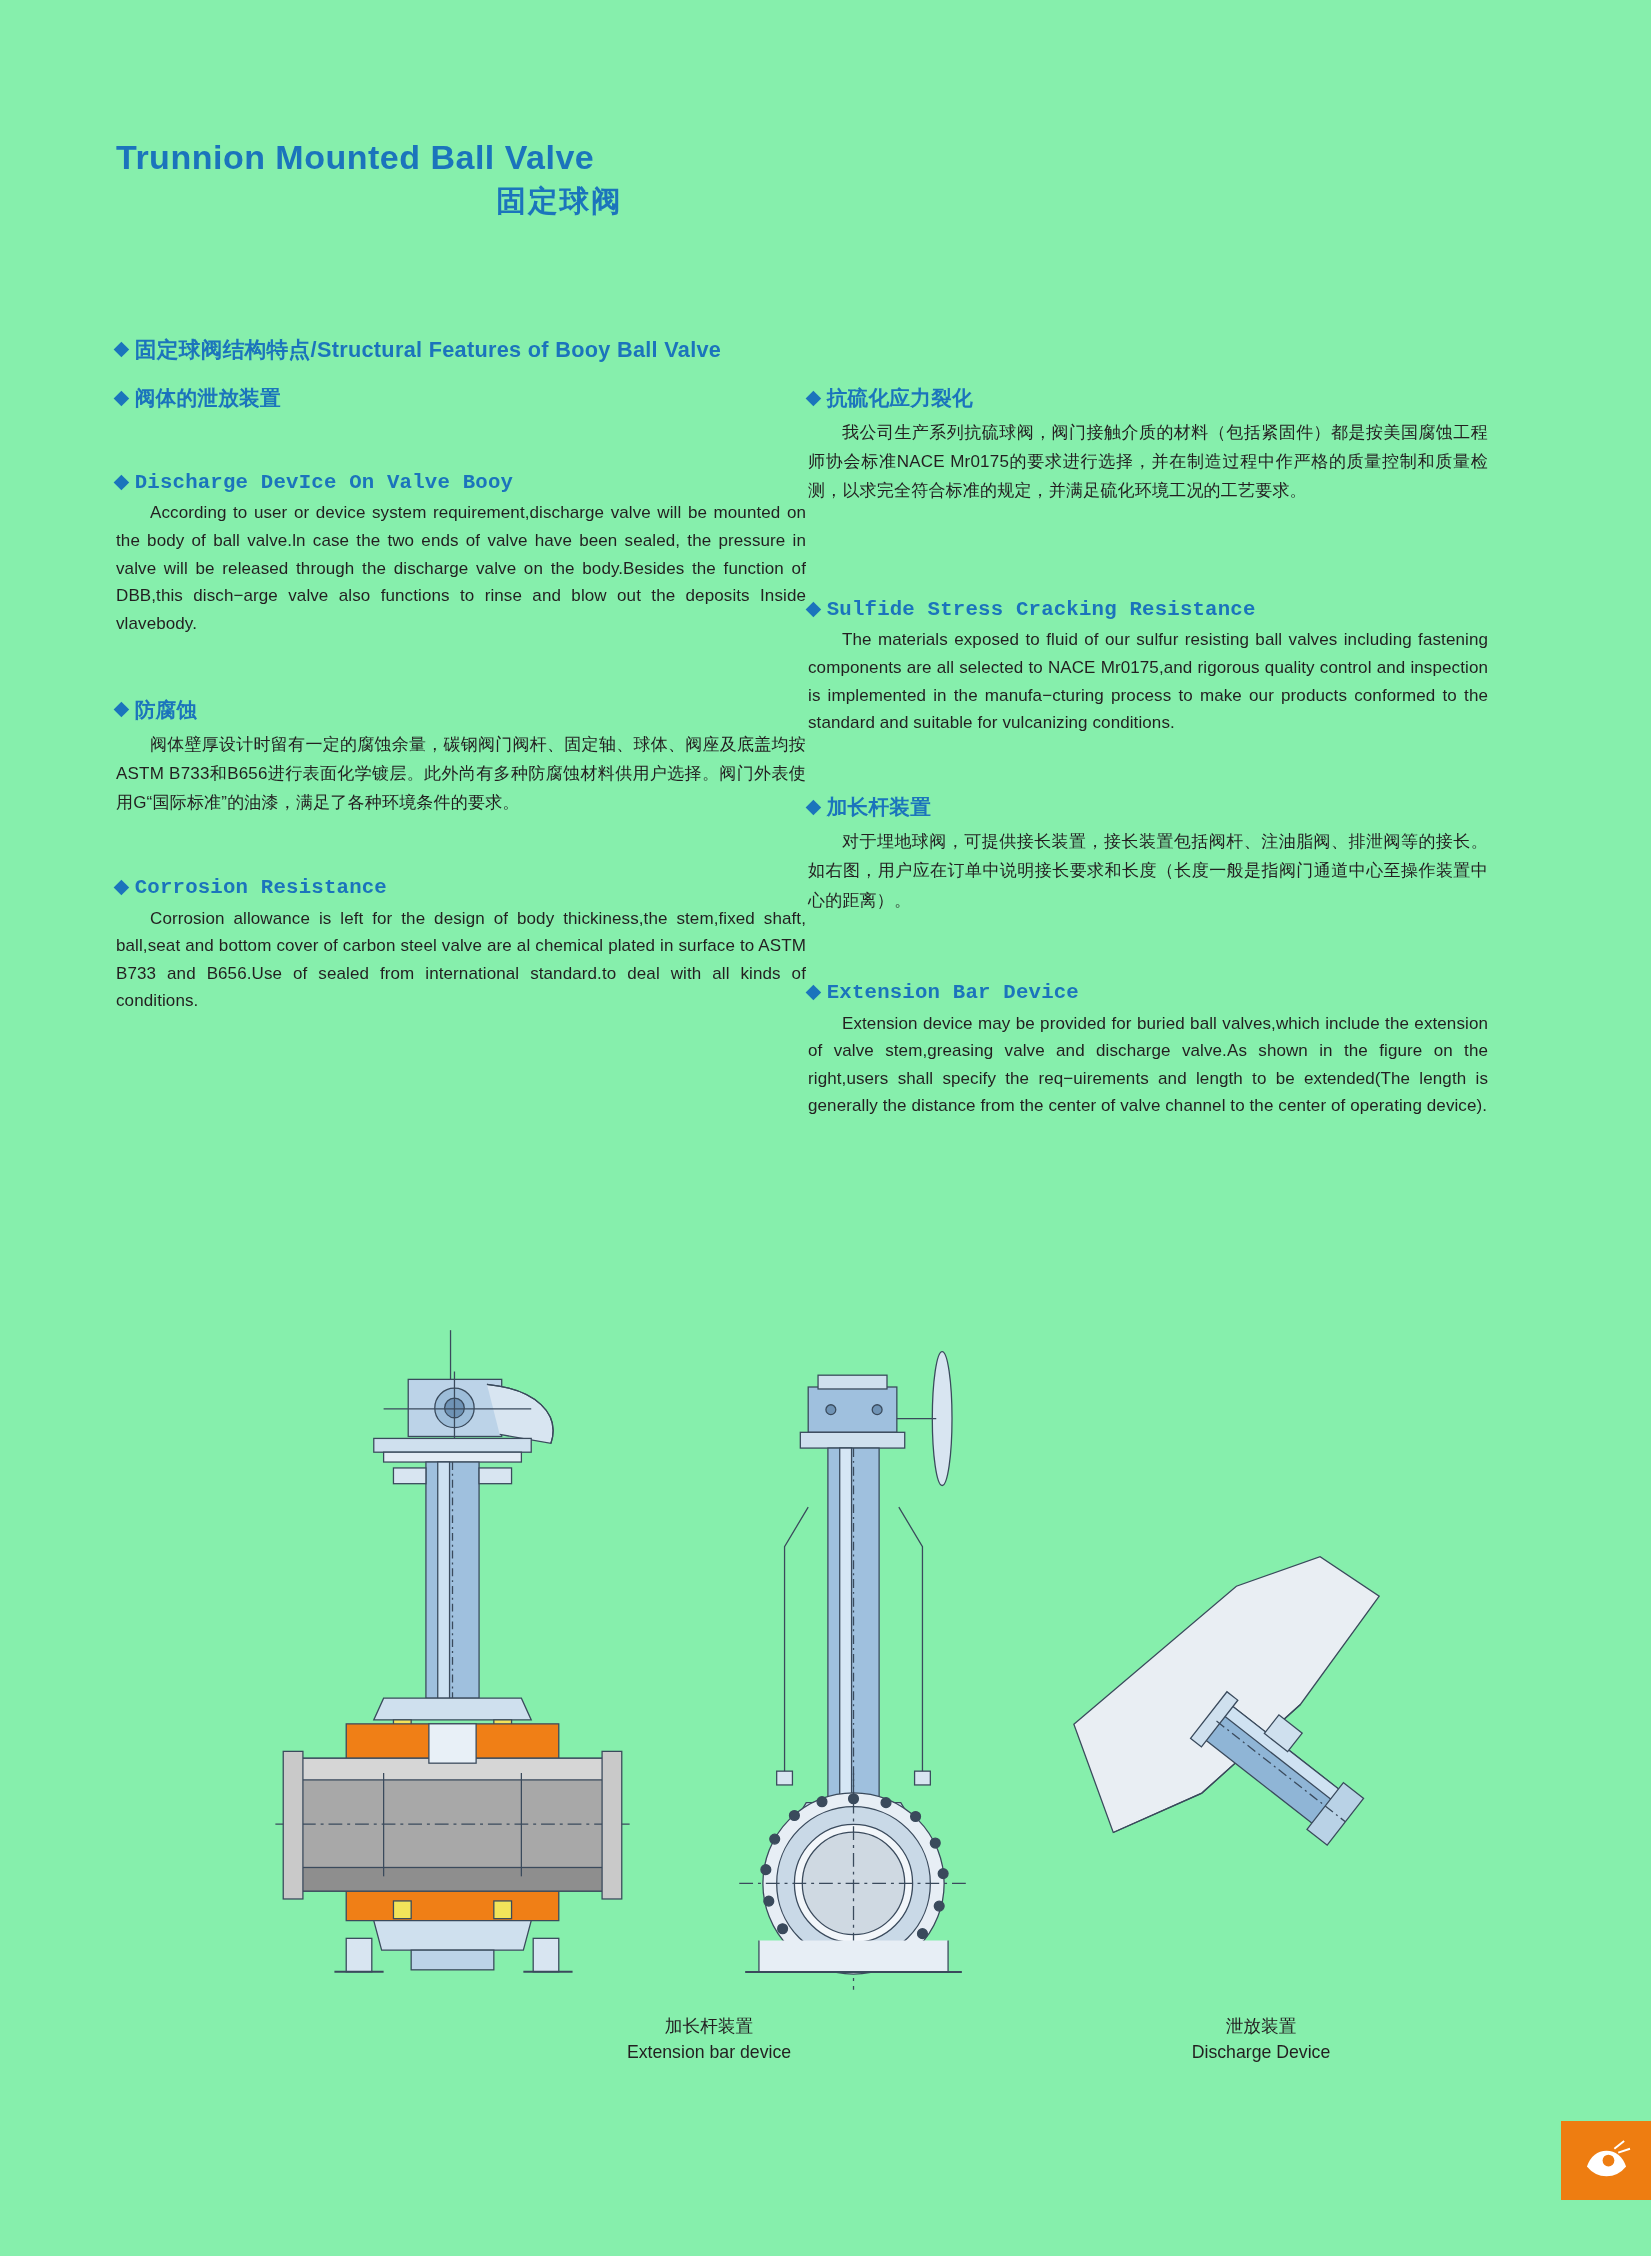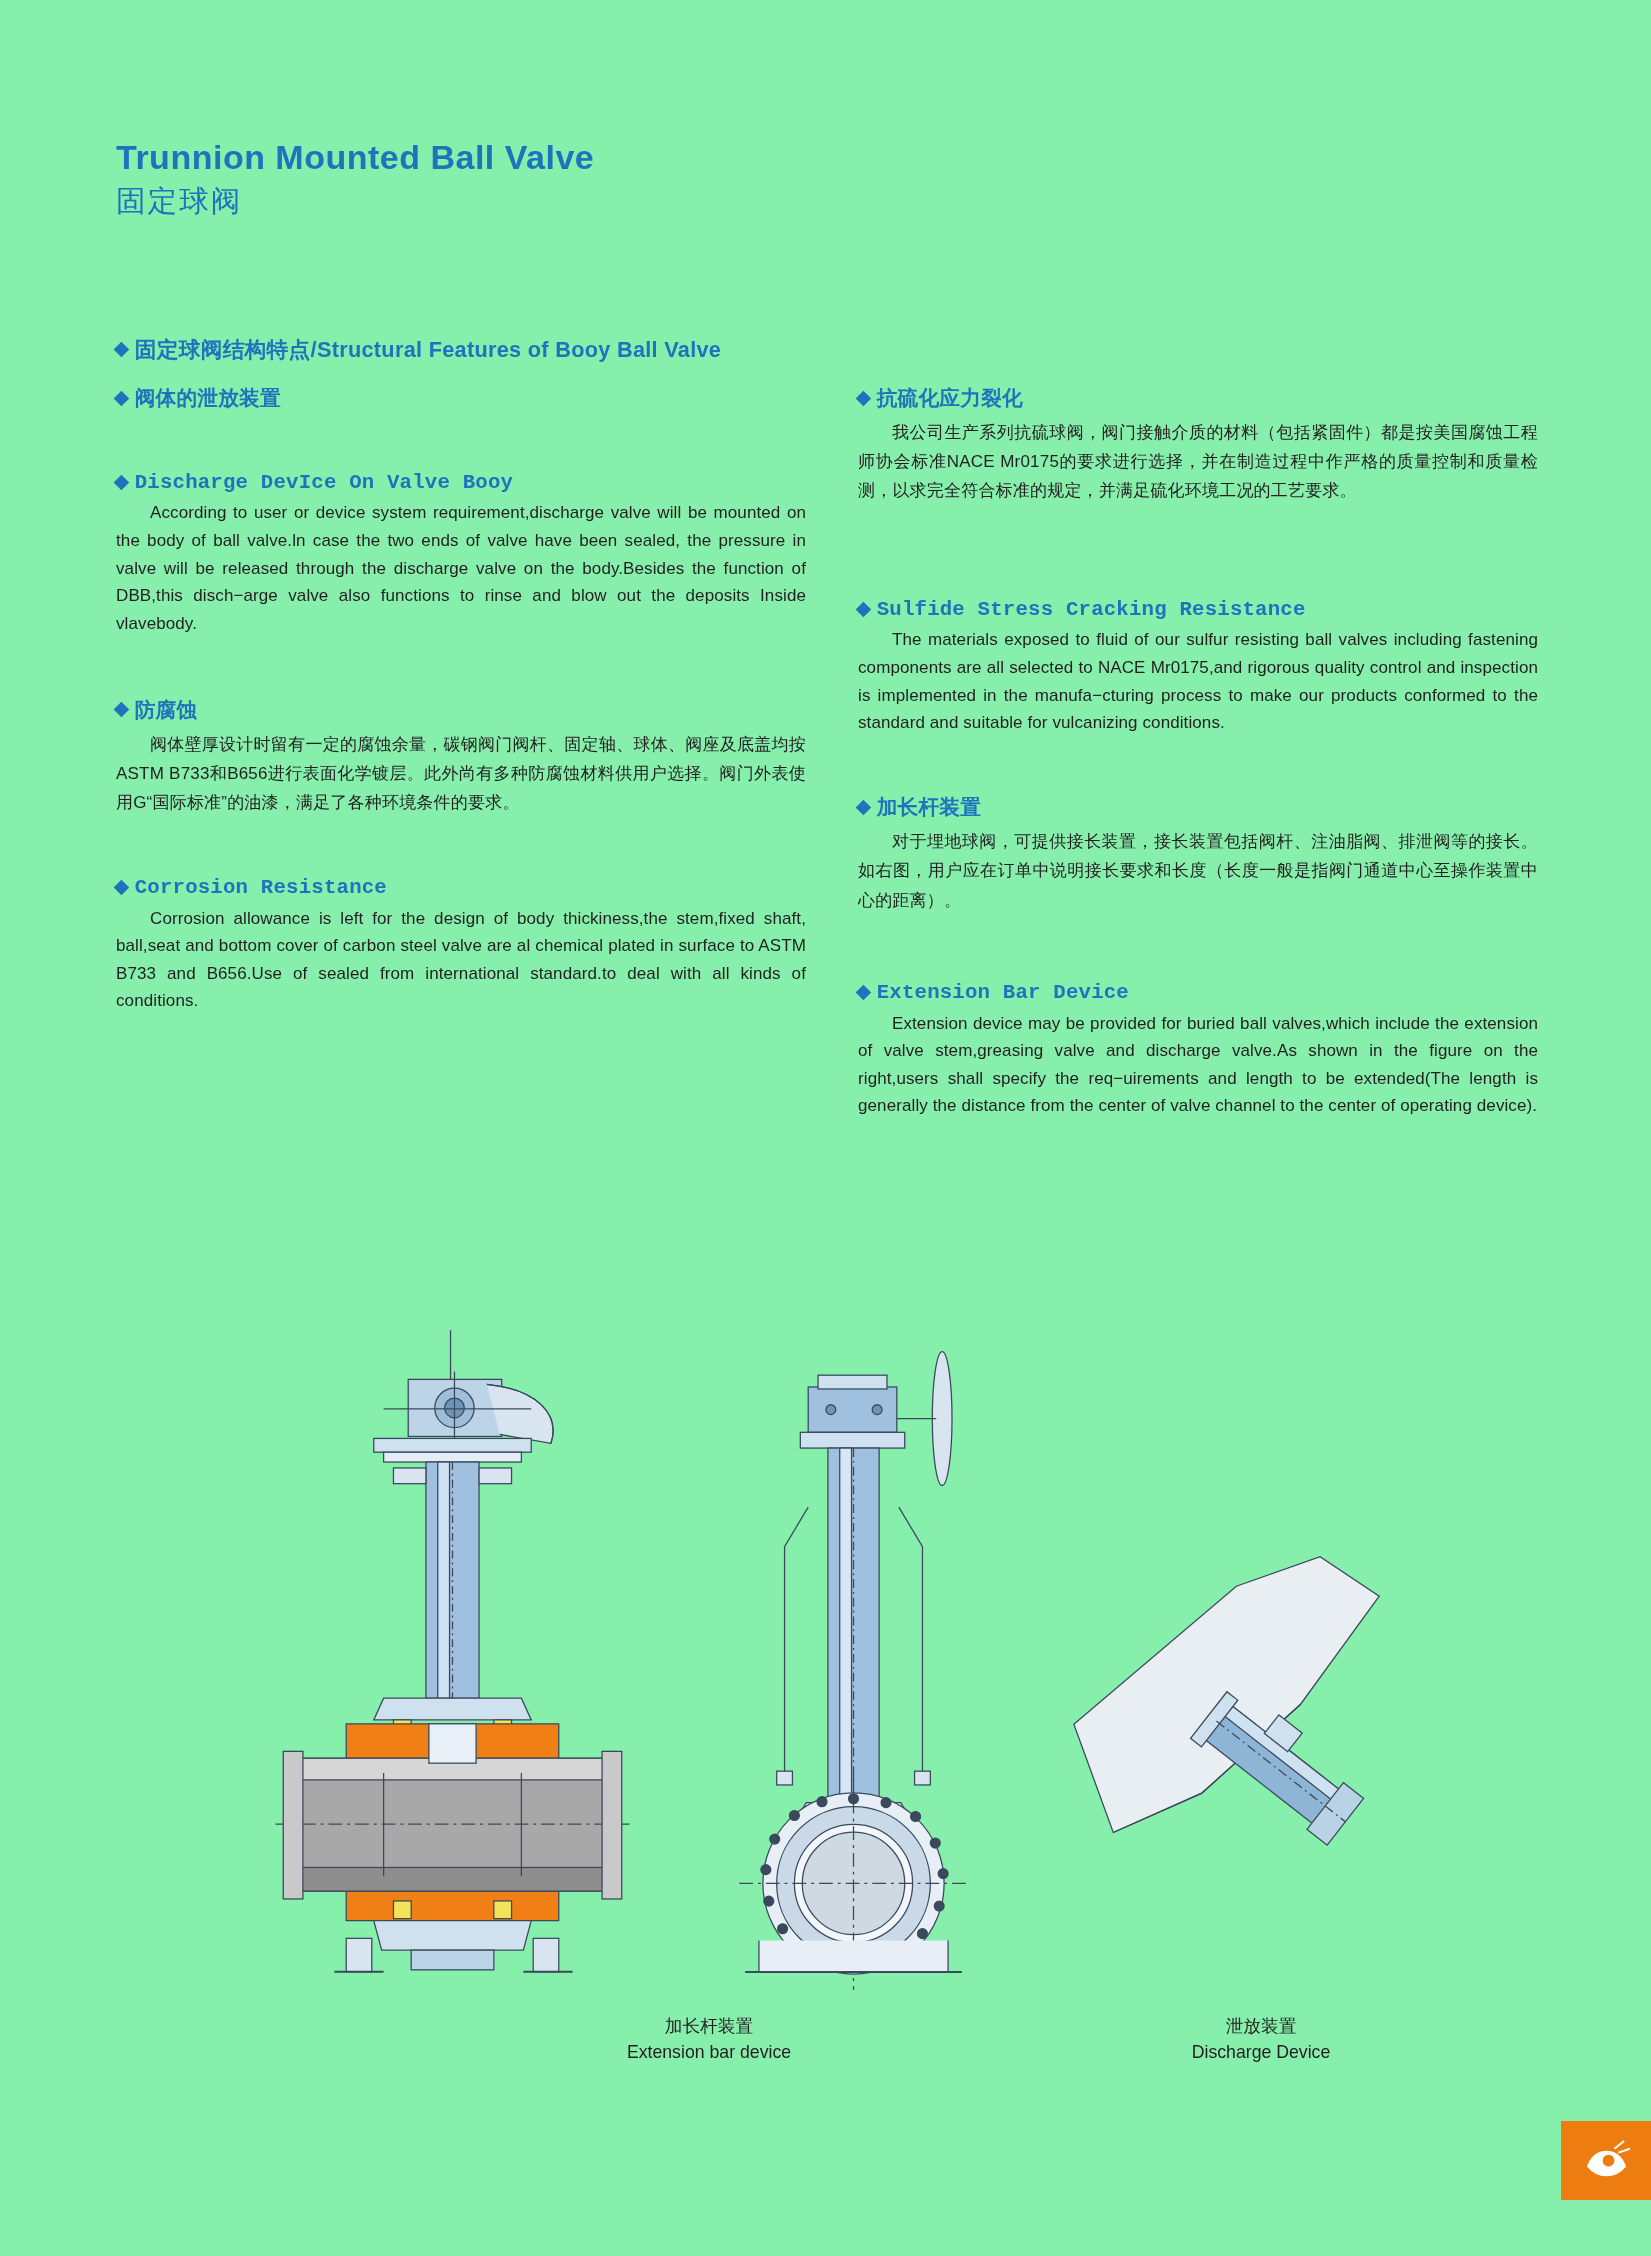--- a/index.html
+++ b/index.html
@@ -33,25 +33,26 @@
   .title-en {
     font-size: 34px;
     font-weight: bold;
     color: #1b74bc;
     letter-spacing: 0.5px;
     line-height: 1.15;
     margin: 0;
   }
   .title-cn {
     font-size: 29.6px;
-    font-weight: normal;
+    font-weight: bold;
     color: #1b74bc;
     letter-spacing: 2px;
     line-height: 1.35;
     margin: 3.9px 0 0 0;
+    text-align: center;
   }
 
   
   .diamond {
     display: inline-block;
     width: 10.8px;
     height: 10.8px;
     background: #1b74bc;
     transform: rotate(45deg);
     margin-right: 7.9px;
@@ -76,21 +77,21 @@
 
   
   .col-left {
     position: absolute;
     left: 116px;
     top: 384px;
     width: 690px;
   }
   .col-right {
     position: absolute;
-    left: 858px;
+    left: 808px;
     top: 384px;
     width: 680px;
   }
 
   .sub-head {
     font-size: 20.7px;
     font-weight: bold;
     color: #1b74bc;
     letter-spacing: 0.2px;
     margin: 0 0 5.9px 0;

